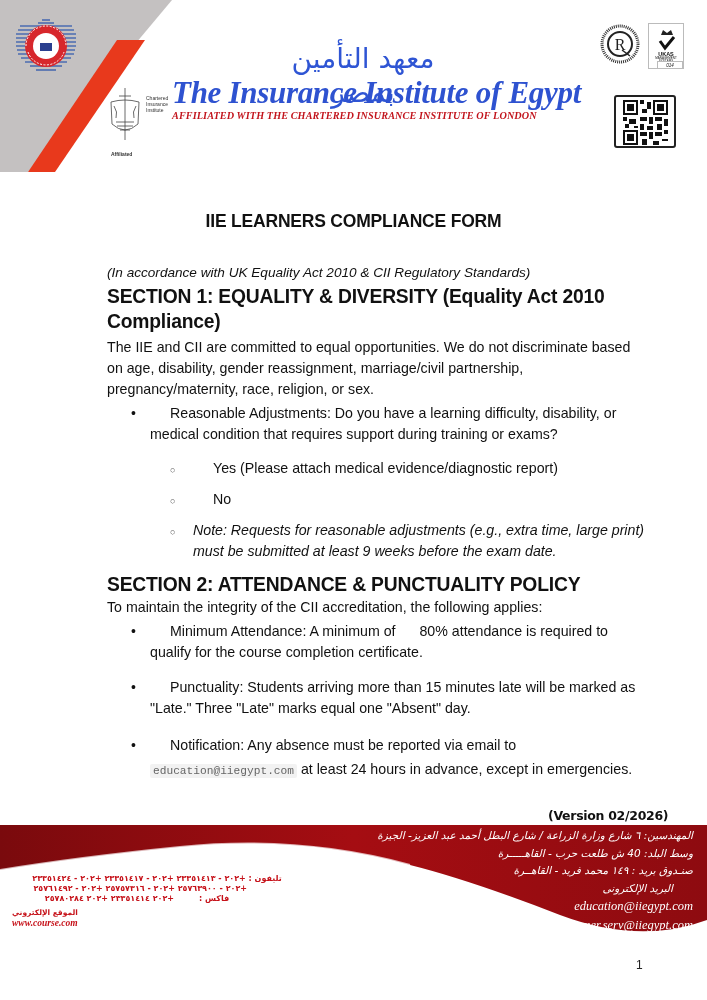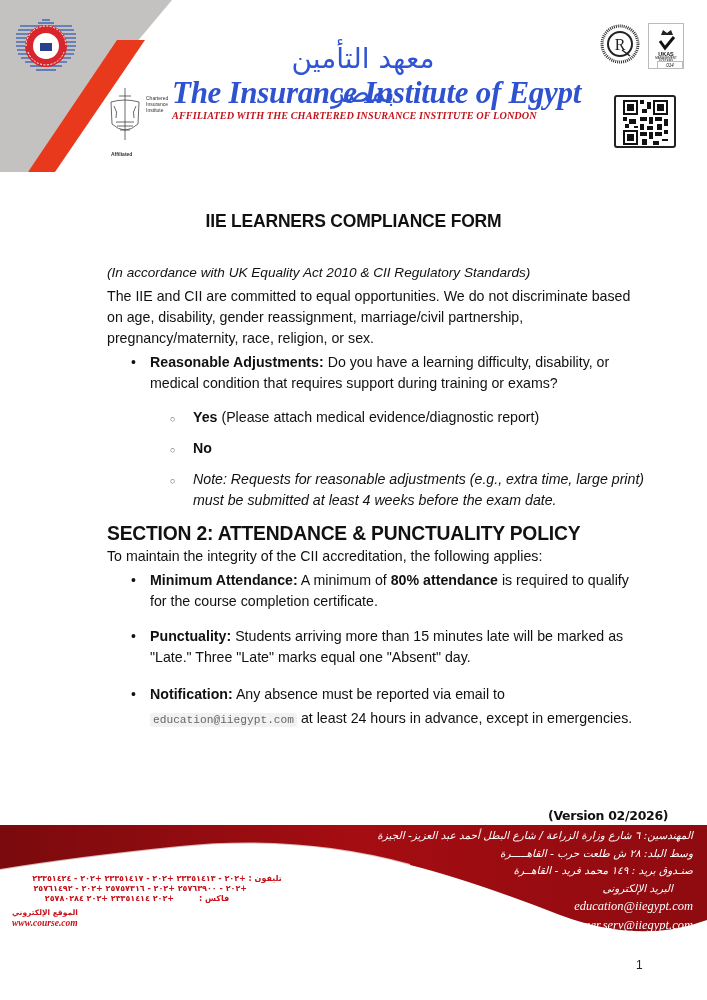--- a/index.html
+++ b/index.html
@@ -34,21 +34,21 @@
     .body { position: absolute; left: 107px; top: 262px; width: 540px; font-size: 14.2px; line-height: 21px; }
     .subtitle { font-style: italic; font-size: 13.6px; }
     .sec-head { font-weight: bold; font-size: 19.3px; line-height: 25px; letter-spacing: -0.2px; margin-top: 1px; }
     .para { margin-top: 3px; }
     .bullets { list-style: none; margin-top: 3px; }
     .bullets > li { position: relative; padding-left: 43px; }
     .bullets > li .dot { position: absolute; left: 24px; top: 0; font-size: 14px; }
     .sub-list { list-style: none; margin-top: 13px; }
     .sub-list li { position: relative; padding-left: 86px; margin-left: -43px; margin-bottom: 10px; }
     .sub-list li .odot { position: absolute; left: 63px; top: 2px; font-size: 9px; color: #555; }
-    .b { font-weight: bold; }
+    .b { font-weight: normal; margin-left: 20px; }
     .it { font-style: italic; }
     .email-code { font-family: "Liberation Mono", "DejaVu Sans Mono", monospace; font-size: 11.2px; color: #666; background: #f2f2f2; padding: 1px 3px; border-radius: 2px; }
 
     
     .version { position: absolute; left: 548px; top: 808px; font-weight: bold; font-size: 12.5px; font-family: "DejaVu Sans", sans-serif; letter-spacing: -0.3px; }
     .footer-band { position: absolute; left: 0; top: 825px; width: 707px; height: 120px; }
     .footer-right { position: absolute; right: 14px; top: 827px; width: 460px; text-align: right; direction: rtl;
       font-family: "DejaVu Sans", sans-serif; font-style: italic; font-weight: normal; color: #fff; font-size: 10.5px; line-height: 17.5px; }
     .footer-right .en { direction: ltr; font-family: "Liberation Serif", "DejaVu Serif", serif; font-size: 12.5px; line-height: 19px; }
     .footer-left { position: absolute; left: 12px; top: 874px; width: 250px; color: #c6121a; font-family: "DejaVu Sans", sans-serif; font-size: 8px; font-weight: bold; line-height: 10px; }
@@ -157,37 +157,38 @@
       </g>
     </svg>
   </div>
 </div>
 
 <div class="doc-title">IIE LEARNERS COMPLIANCE FORM</div>
 
 <div class="body">
   <div class="subtitle">(In accordance with UK Equality Act 2010 &amp; CII Regulatory Standards)</div>
 
+  <div class="sec-head">SECTION 1: EQUALITY &amp; DIVERSITY (Equality Act 2010 Compliance)</div>
   <div class="para">The IIE and CII are committed to equal opportunities. We do not discriminate based on age, disability, gender reassignment, marriage/civil partnership, pregnancy/maternity, race, religion, or sex.</div>
   <ul class="bullets">
     <li>
       <span class="dot">•</span>
       <span class="b">Reasonable Adjustments:</span><span> Do you have a learning difficulty, disability, or medical condition that requires support during training or exams?</span>
       <ul class="sub-list">
         <li>
           <span class="odot">○</span>
           <span class="b">Yes</span><span> (Please attach medical evidence/diagnostic report)</span>
         </li>
         <li>
           <span class="odot">○</span>
           <span class="b">No</span>
         </li>
         <li>
           <span class="odot">○</span>
-          <span class="it">Note: Requests for reasonable adjustments (e.g., extra time, large print) must be submitted at least 4 weeks before the exam date.</span>
+          <span class="it">Note: Requests for reasonable adjustments (e.g., extra time, large print) must be submitted at least 9 weeks before the exam date.</span>
         </li>
       </ul>
     </li>
   </ul>
 
   <div class="sec-head" style="margin-top:2px">SECTION 2: ATTENDANCE &amp; PUNCTUALITY POLICY</div>
   <div>To maintain the integrity of the CII accreditation, the following applies:</div>
   <ul class="bullets">
     <li style="margin-bottom:14px">
       <span class="dot">•</span>
@@ -213,21 +214,21 @@
       <stop offset="0.5" stop-color="#a50d12"></stop>
       <stop offset="1" stop-color="#8e0b10"></stop>
     </linearGradient>
   </defs>
   <path d="M0 0 L707 0 L707 95 Q640 120 560 90 Q470 55 410 40 Q300 10 180 22 Q80 32 0 45 Z" fill="url(#fg)"></path>
   <path d="M0 45 Q80 32 180 22 Q300 10 410 40" fill="none" stroke="#fff" stroke-width="2" opacity="0.7"></path>
 </svg>
 
 <div class="footer-right">
   <div>المهندسين: ٦ شارع وزارة الزراعة / شارع البطل أحمد عبد العزيز- الجيزة</div>
-  <div>وسط البلد: ٢٨ ش طلعت حرب - القاهـــــرة</div>
+  <div>وسط البلد: 40 ش طلعت حرب - القاهـــــرة</div>
   <div>صنـدوق بريد : ١٤٩ محمد فريد - القاهــرة</div>
   <div style="padding-right:20px">البريد الإلكترونى</div>
   <div class="en">education@iiegypt.com</div>
   <div class="en">customer.serv@iiegypt.com</div>
 </div>
 
 <div class="footer-left">
   <div class="row" style="direction:rtl; text-align:center; position:relative; width:290px">
     <span>تليفون :</span>
     <span>+٢٠٢ - ٢٣٣٥١٤١٣   +٢٠٢ - ٢٣٣٥١٤١٧   +٢٠٢ - ٢٣٣٥١٤٢٤</span>

